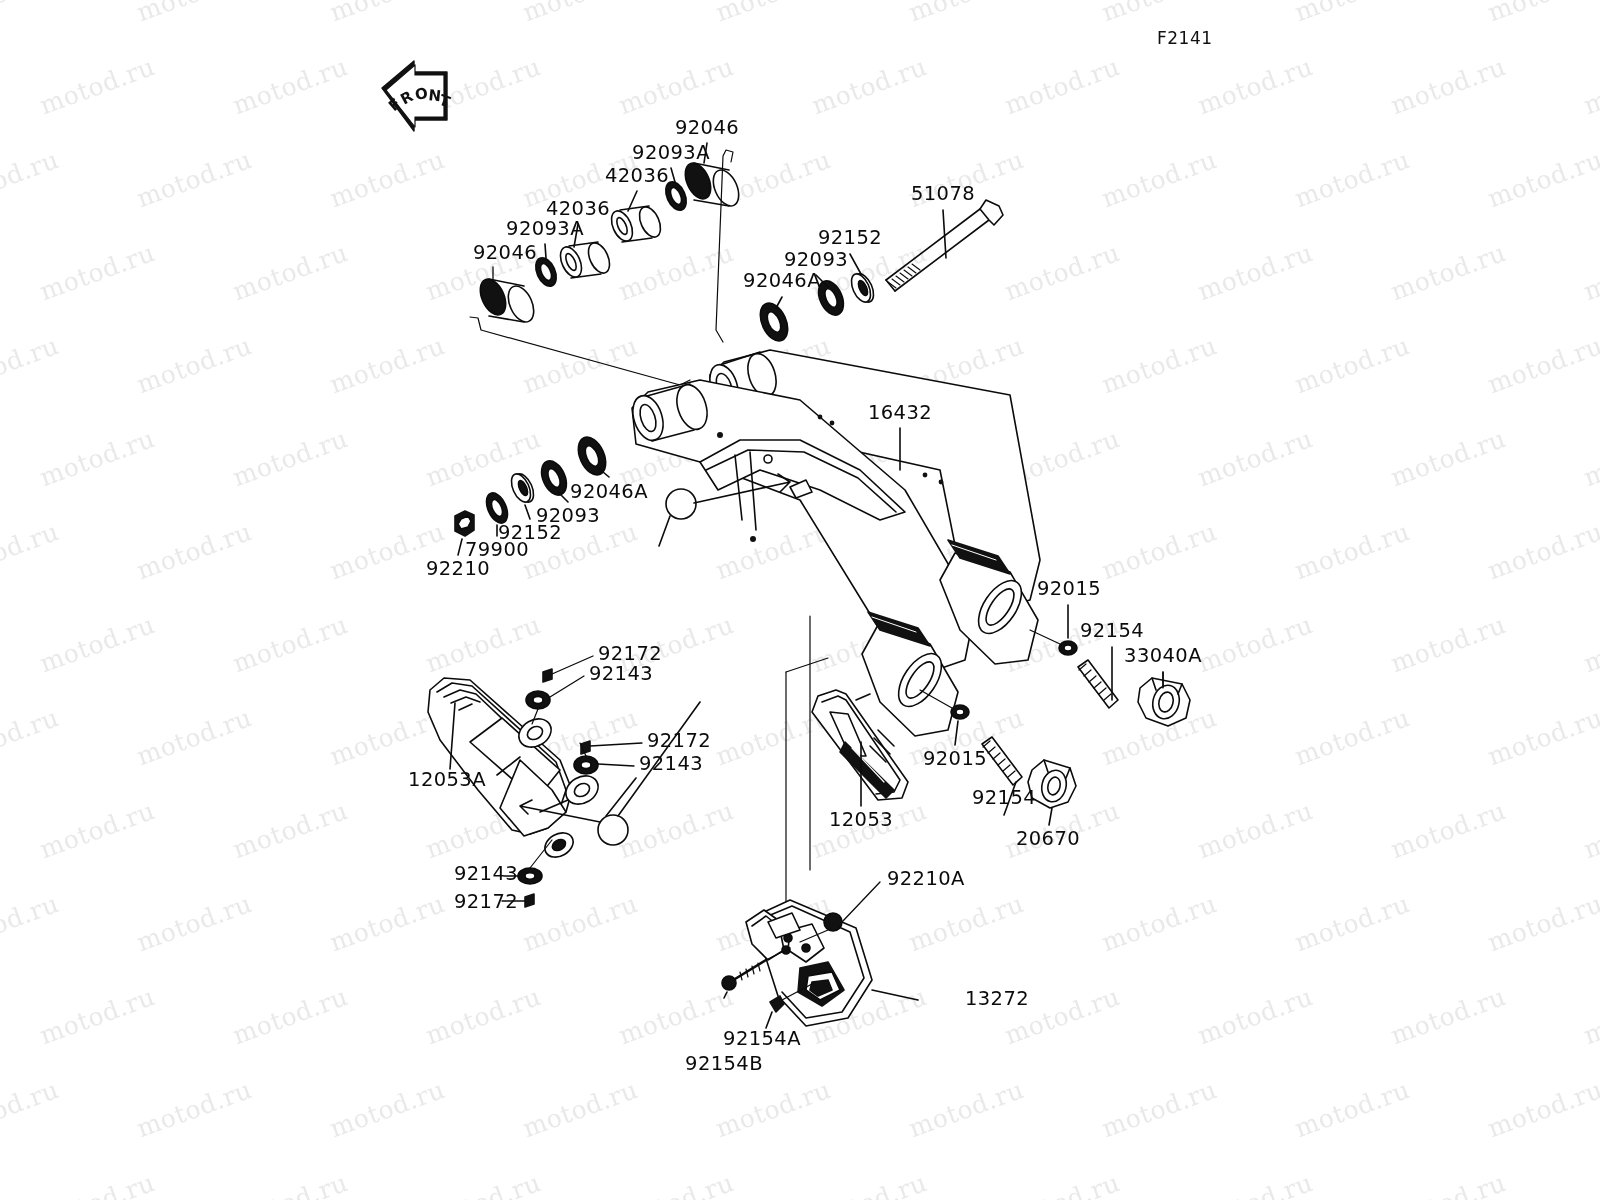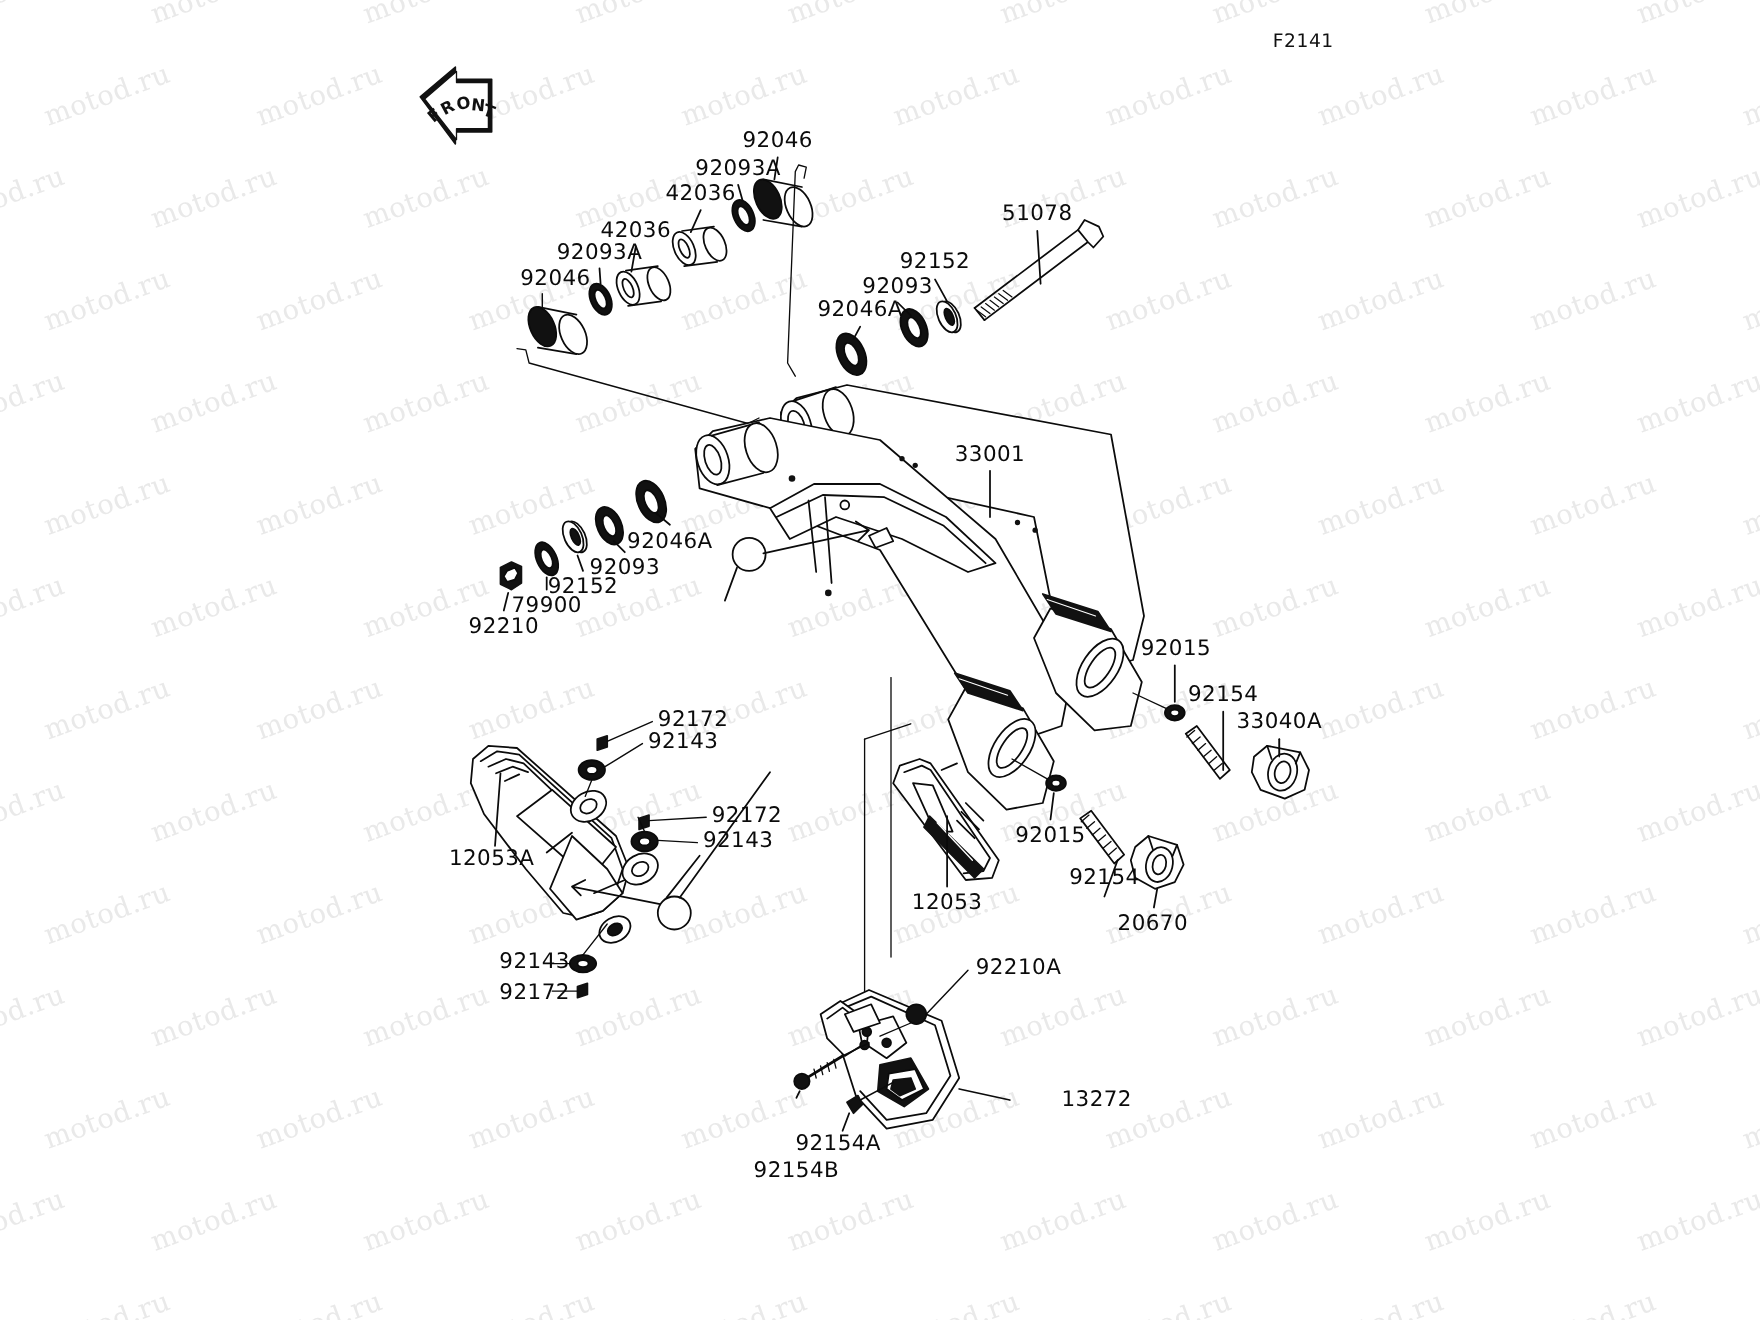--- a/index.html
+++ b/index.html
@@ -536,21 +536,21 @@
       <div class="lbl c" style="left: 505px; top: 243px;">92046</div>
       <div class="lbl c" style="left: 545px; top: 219px;">92093A</div>
       <div class="lbl c" style="left: 578px; top: 199px;">42036</div>
       <div class="lbl c" style="left: 637px; top: 166px;">42036</div>
       <div class="lbl c" style="left: 671px; top: 143px;">92093A</div>
       <div class="lbl c" style="left: 707px; top: 118px;">92046</div>
       <div class="lbl c" style="left: 782px; top: 271px;">92046A</div>
       <div class="lbl c" style="left: 816px; top: 250px;">92093</div>
       <div class="lbl c" style="left: 850px; top: 228px;">92152</div>
       <div class="lbl c" style="left: 943px; top: 184px;">51078</div>
-      <div class="lbl c" style="left: 900px; top: 403px;">33001</div>
+      <div class="lbl c" style="left: 900px; top: 403px;">16432</div>
       <div class="lbl c" style="left: 609px; top: 482px;">92046A</div>
       <div class="lbl c" style="left: 568px; top: 506px;">92093</div>
       <div class="lbl c" style="left: 530px; top: 523px;">92152</div>
       <div class="lbl c" style="left: 497px; top: 540px;">79900</div>
       <div class="lbl c" style="left: 458px; top: 559px;">92210</div>
       <div class="lbl c" style="left: 1069px; top: 579px;">92015</div>
       <div class="lbl c" style="left: 1112px; top: 621px;">92154</div>
       <div class="lbl c" style="left: 1163px; top: 646px;">33040A</div>
       <div class="lbl c" style="left: 955px; top: 749px;">92015</div>
       <div class="lbl c" style="left: 1004px; top: 788px;">92154</div>

